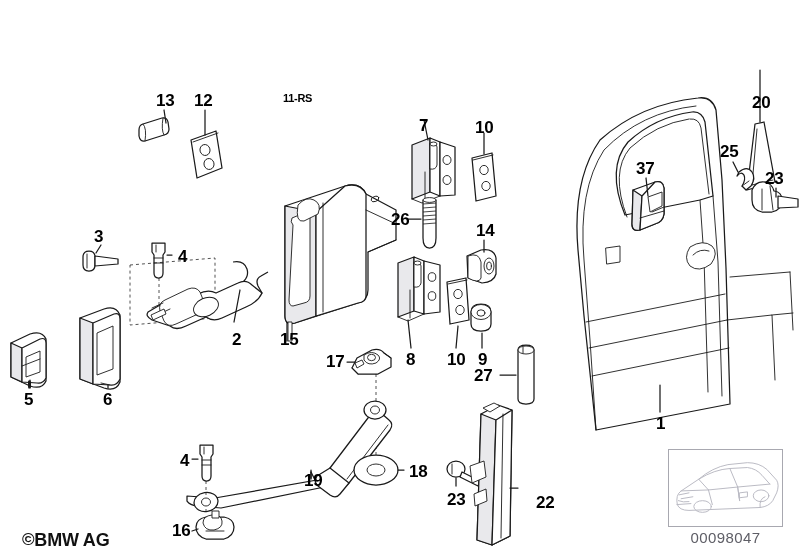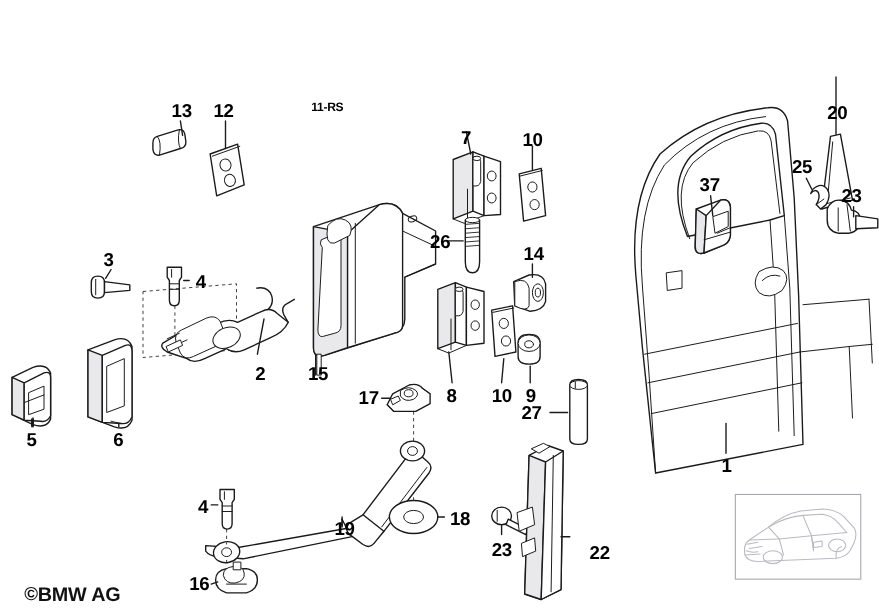--- a/index.html
+++ b/index.html
@@ -435,14 +435,15 @@
         <ellipse cx="34" cy="58" rx="9" ry="6"></ellipse>
         <ellipse cx="94" cy="47" rx="8" ry="6"></ellipse>
         <path d="M10,46 L20,44"></path>
         <path d="M12,50 L24,48"></path>
         <path d="M9,52 Q14,54 20,53"></path>
         <path d="M72,52 L70,38"></path>
         <path d="M72,44 L80,43 L80,48 L72,49 Z"></path>
       </g>
     </svg>
   </div>
+  <div id="diagram-number">00098047</div>
 
 </div>
 
 </body></html>

